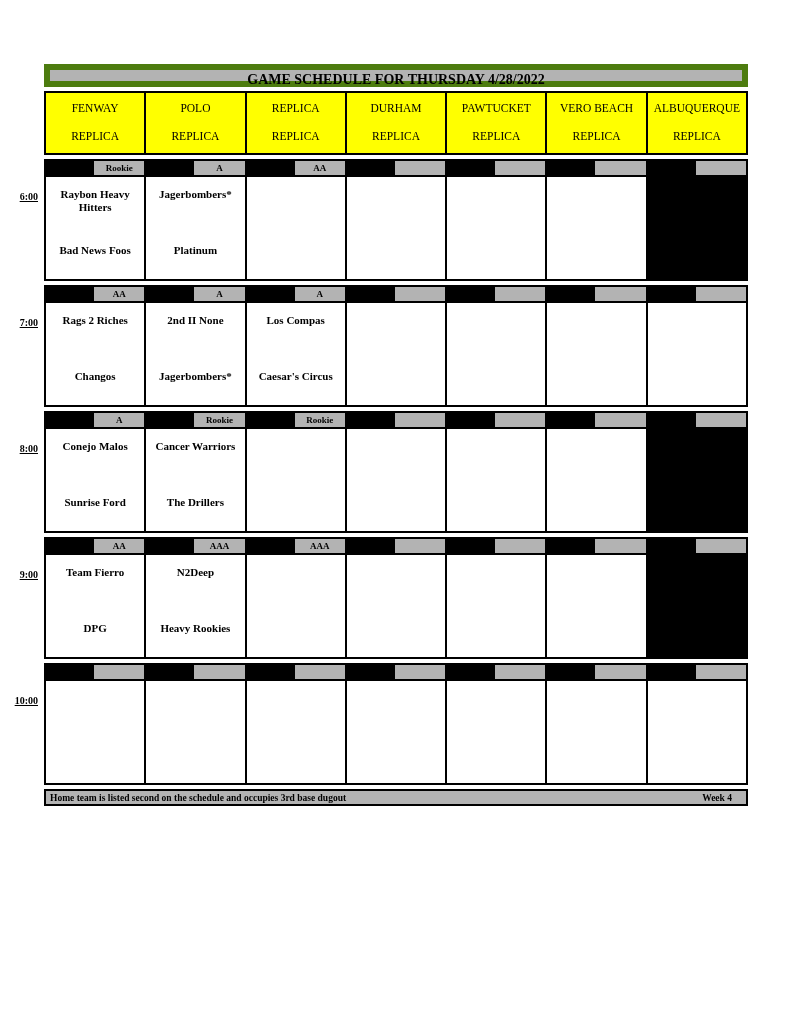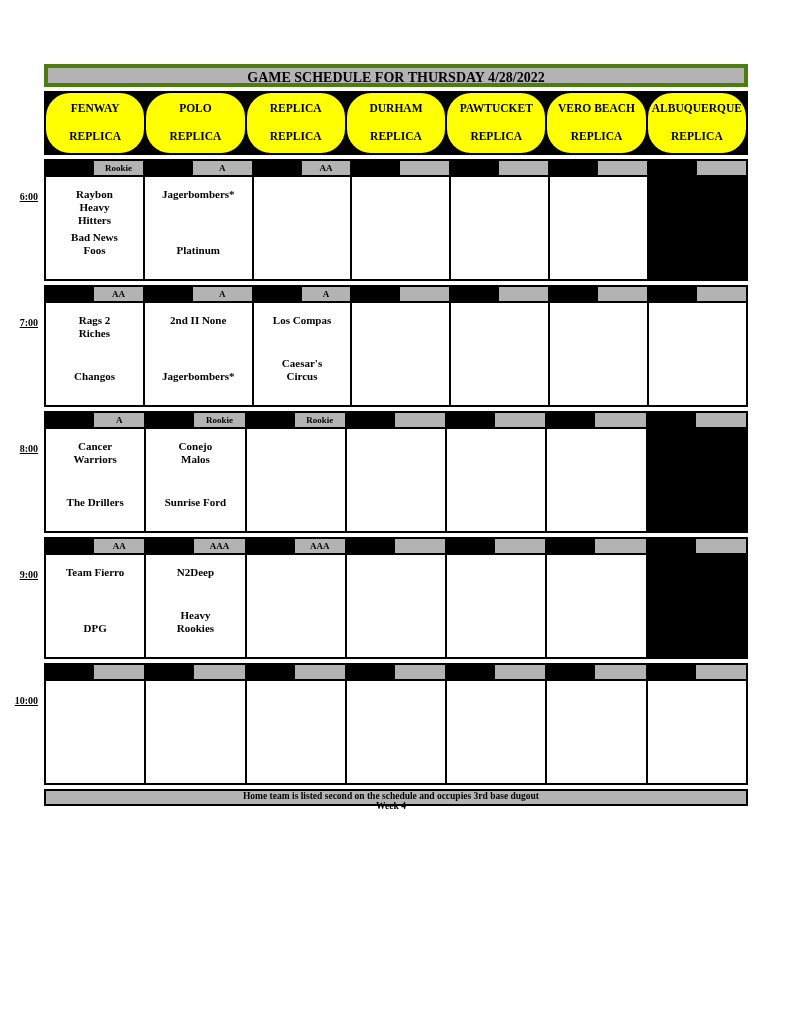--- a/index.html
+++ b/index.html
@@ -6,21 +6,21 @@
   html,body { background:#ffffff; }
   body {
     width:791px; height:1024px;
     font-family:"Liberation Serif", serif;
     color:#000;
   }
   .sheet { position:relative; width:791px; height:1024px; background:#fff; overflow:hidden; }
   .wrap { position:absolute; left:44px; top:64px; width:704px; }
 
   .titlebar {
-    border:4px solid #4d7c0f;
+    border:6px solid #4d7c0f;
     background:var(--bar_bg,#b3b3b3);
     text-align:center;
     font-weight:bold;
     font-size:14px;
     line-height:19px;
     height:23px;
     margin-bottom:4px;
   }
 
   .grid7 {
@@ -30,55 +30,53 @@
     background:#000;
     border:2px solid #000;
   }
   .header-grid { margin-bottom:4px; }
   .head {
     background:var(--header_bg,#ffff00);
     height:60px;
     display:flex; flex-direction:column;
     justify-content:space-between; align-items:center;
     padding:9px 1px 11px;
-    font-weight:bold;
+    font-weight:normal;
     font-size:11.5px;
     text-align:center;
     white-space:nowrap;
-    border-radius:24px;
   }
 
   .block { position:relative; margin-bottom:4px; }
   .block-grid { grid-template-rows:14px 102px; }
   .div-cell {
     background:var(--bar_bg,#b3b3b3);
     font-size:9px; font-weight:bold;
     text-align:center; line-height:14px;margin-left:48px;
   }
   .game-cell {
     background:#fff;
     display:flex; flex-direction:column;
     justify-content:space-between;
-    padding:11px 17px 22px;
+    padding:11px 1px 22px;
     text-align:center;
     font-weight:bold; font-size:11px; line-height:1.2;
   }
   .time {
     position:absolute; left:-44px; top:32px; width:38px;
     text-align:right; font-size:10px; font-weight:bold;text-decoration:underline;
   }
 
   .footerbar {
     border:2px solid #000;
     background:var(--bar_bg,#b3b3b3);
     display:flex; justify-content:space-between; align-items:center;
     font-size:9.5px; font-weight:bold;
     height:17px;
     padding:0 14px 0 4px;
-    flex-direction:column;
   }
 </style>
 </head>
 <body>
 
 <div class="sheet">
   <div class="wrap">
 
     <div class="titlebar">GAME SCHEDULE FOR THURSDAY 4/28/2022</div>
 
@@ -195,26 +193,26 @@
       <span class="time">8:00</span>
       <div class="grid7 block-grid">
         <div class="div-cell">A</div>
         <div class="div-cell">Rookie</div>
         <div class="div-cell">Rookie</div>
         <div class="div-cell"></div>
         <div class="div-cell"></div>
         <div class="div-cell"></div>
         <div class="div-cell"></div>
         <div class="game-cell">
+          <div>Conejo Malos</div>
+          <div>Sunrise Ford</div>
+        </div>
+        <div class="game-cell">
           <div>Cancer Warriors</div>
           <div>The Drillers</div>
-        </div>
-        <div class="game-cell">
-          <div>Conejo Malos</div>
-          <div>Sunrise Ford</div>
         </div>
         <div class="game-cell">
           <div></div>
           <div></div>
         </div>
         <div class="game-cell">
           <div></div>
           <div></div>
         </div>
         <div class="game-cell">

